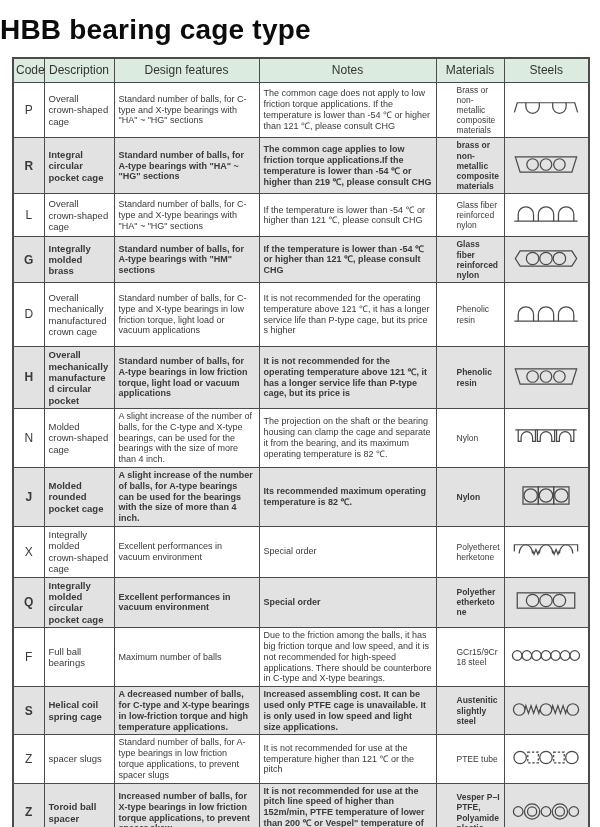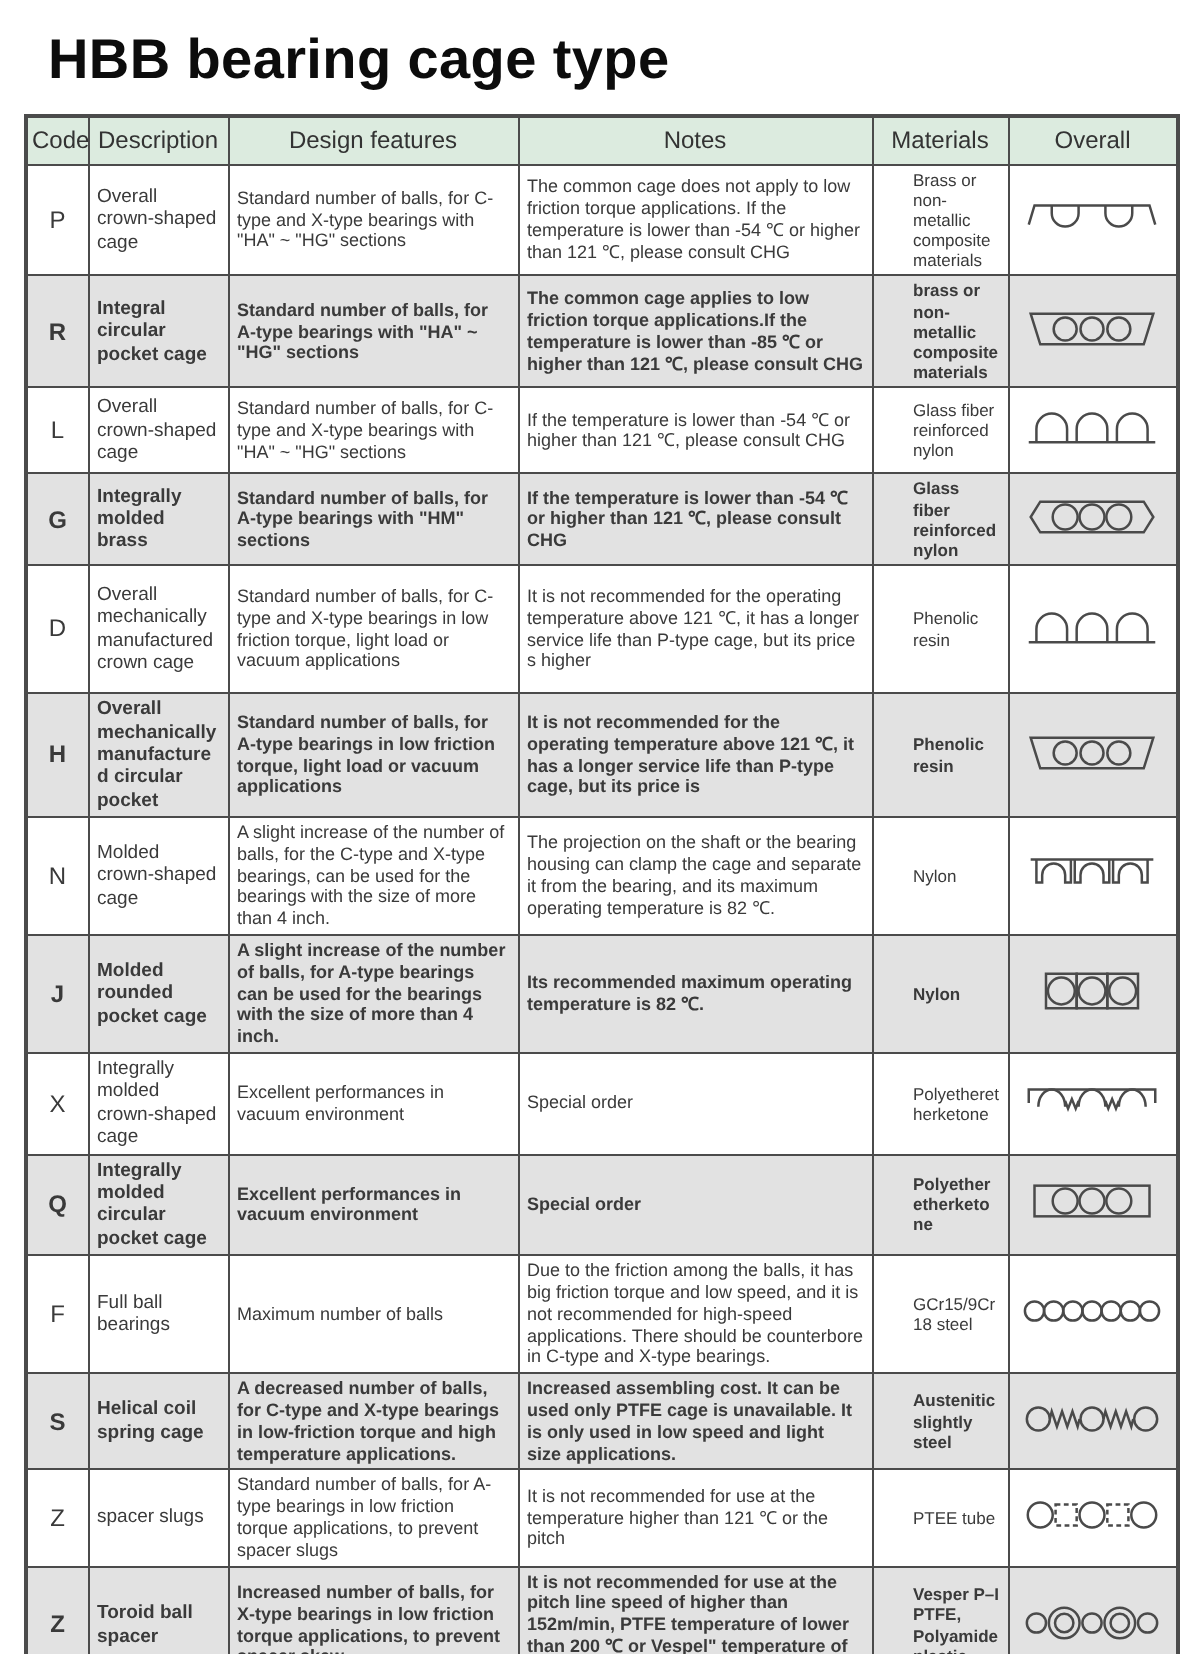--- a/index.html
+++ b/index.html
@@ -1,19 +1,19 @@
 <!DOCTYPE html>
 <html style="--header-bg: #dcebdf; --alt-bg: #e2e2e2; --border: #4b4b4b; --ink: #3a3a3a; --title-ink: #0c0c0c;"><head>
 <meta charset="utf-8">
 <style>
   * { box-sizing: border-box; }
   html,body { margin:0; padding:0; background:#fff; }
   body { width:600px; height:827px; font-family:"Liberation Sans", sans-serif; }
   .page { position:relative; width:600px; height:827px; background:#ffffff; overflow:hidden; }
-  .title { font-size:28px; font-weight:bold; color:var(--title-ink,#0c0c0c); margin:0; padding:14px 0 11px 24px; letter-spacing:.2px; }
+  .title { font-size:28px; font-weight:bold; color:var(--title-ink,#0c0c0c); margin:0; padding:14px 0 11px 0; letter-spacing:.2px; }
   table.cage { border-collapse:collapse; table-layout:fixed; width:576px; margin-left:12px; border:2px solid var(--border,#4b4b4b); }
   th, td { border:1px solid var(--border,#4b4b4b); }
   thead th { background:var(--header-bg,#dcebdf); height:24px; font-size:12px; font-weight:normal; color:#333; text-align:center; padding:2px; }
   td { font-size:9px; color:var(--ink,#3a3a3a); line-height:1.2; padding:2px 4px; vertical-align:middle; background:#fff; word-wrap:break-word; overflow-wrap:anywhere; }
   tr.alt td { background:var(--alt-bg,#e2e2e2);font-weight:bold; }
   td.c-code { text-align:center; font-size:12px; }
   td.c-desc { font-size:9.5px; }
   td.c-mat  { font-size:8.5px;padding-left:20px; }
   td.c-design { text-align:center; padding:1px; }
   td.c-design span { display:inline-block; line-height:0; }
@@ -33,21 +33,21 @@
         <col style="width:68px">
         <col style="width:85px">
     </colgroup>
     <thead>
       <tr>
         <th>Code</th>
         <th>Description</th>
         <th>Design features</th>
         <th>Notes</th>
         <th>Materials</th>
-        <th>Overall</th>
+        <th>Steels</th>
       </tr>
     </thead>
     <tbody>
         <tr style="height: 44px;">
     <td class="c-code">P</td>
     <td class="c-desc">Overall crown-shaped cage</td>
     <td class="c-feat">Standard number of balls, for C-type and X-type bearings with "HA" ~ "HG" sections</td>
     <td class="c-notes">The common cage does not apply to low friction torque applications. If the temperature is lower than -54 ℃ or higher than 121 ℃, please consult CHG</td>
     <td class="c-mat">Brass or non-metallic composite materials</td>
     <td class="c-design"><span><svg viewBox="0 0 72 24" width="70" height="23">
@@ -55,21 +55,21 @@
                   <path d="M3,16 L6,6 H66 L69,16"></path>
                   <path d="M15,6 v4 a7,7 0 0 0 14,0 v-4"></path>
                   <path d="M43,6 v4 a7,7 0 0 0 14,0 v-4"></path>
                 </g>
               </svg></span></td>
   </tr>
         <tr class="alt" style="height: 44px;">
     <td class="c-code">R</td>
     <td class="c-desc">Integral circular pocket cage</td>
     <td class="c-feat">Standard number of balls, for A-type bearings with "HA" ~ "HG" sections</td>
-    <td class="c-notes">The common cage applies to low friction torque applications.If the temperature is lower than -85 ℃ or higher than 121 ℃, please consult CHG</td>
+    <td class="c-notes">The common cage applies to low friction torque applications.If the temperature is lower than -54 ℃ or higher than 219 ℃, please consult CHG</td>
     <td class="c-mat">brass or non-metallic composite materials</td>
     <td class="c-design"><span><svg viewBox="0 0 72 24" width="70" height="23">
                 <g fill="none" stroke="#4a4a4a" stroke-width="1.3">
                   <path d="M4,4 H68 L63,20 H9 Z"></path>
                   <circle cx="22" cy="12" r="6"></circle>
                   <circle cx="36" cy="12" r="6"></circle>
                   <circle cx="50" cy="12" r="6"></circle>
                 </g>
               </svg></span></td>
   </tr>

